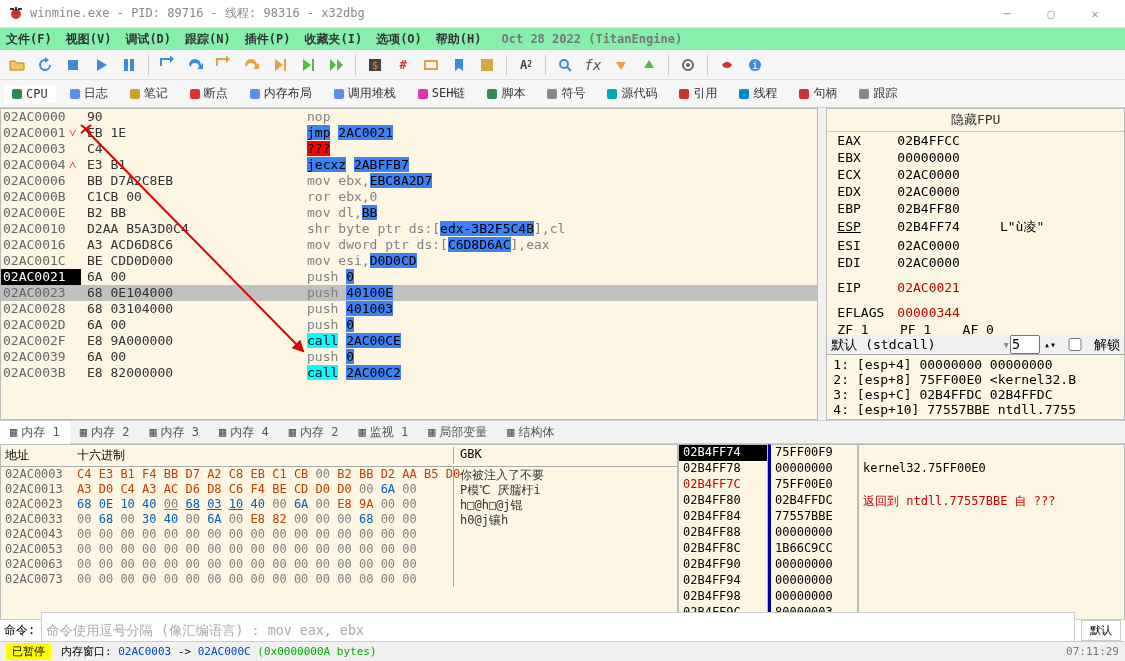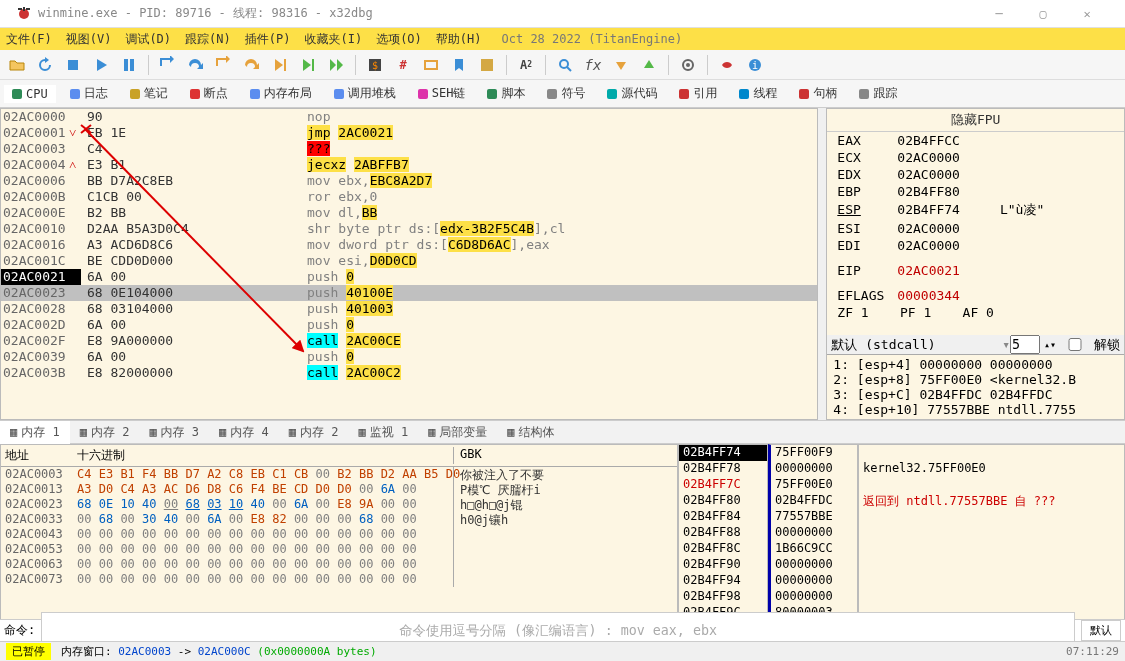--- a/index.html
+++ b/index.html
@@ -1,37 +1,37 @@
 <!DOCTYPE html>
 <html><head>
 <meta charset="utf-8">
 <style>
 * { margin:0; padding:0; box-sizing:border-box; font-family:"Segoe UI","Microsoft YaHei",Consolas,monospace; }
 body { width:1125px; height:661px; background:#f0f0f0; font-size:12px; overflow:hidden; position:relative; }
-.titlebar { height:28px; background:#fff; display:flex; align-items:center; padding:0 16px; color:#888; border-bottom:1px solid #e0e0e0; }
+.titlebar { height:28px; background:#fff; display:flex; align-items:center; padding:0 8px; color:#888; border-bottom:1px solid #e0e0e0; }
 .titlebar .ticon { width:16px; height:16px; margin-right:6px; }
 .winbtns { margin-left:auto; display:flex; }
 .winbtns span { width:44px; height:28px; display:flex; align-items:center; justify-content:center; color:#999; }
-.menubar { height:22px; background:#fde047; display:flex; align-items:center; padding:0 6px; gap:14px; color:#333; }
+.menubar { height:22px; background:#86efac; display:flex; align-items:center; padding:0 6px; gap:14px; color:#333;font-weight:bold; }
 .menubar .date { color:#777; margin-left:6px; }
 .toolbar1 { height:30px; background:#f6f6f6; border-bottom:1px solid #ddd; display:flex; align-items:center; padding:0 4px; gap:2px; }
 .toolbar1 .tbtn { width:26px; height:24px; display:flex; align-items:center; justify-content:center; border-radius:3px; }
 .sep { width:1px; height:20px; background:#ccc; margin:0 4px; }
 .toolbar2 { height:28px; background:#f6f6f6; border-bottom:1px solid #ccc; display:flex; align-items:center; padding:0 4px; gap:6px; }
 .tab2 { display:flex; align-items:center; gap:4px; padding:2px 8px; color:#333; }
 .tab2 .dot { width:10px; height:10px; border-radius:2px; display:inline-block; }
 .main { display:flex; height:312px;gap:8px; }
 .disasm { width:822px; background:#fdf6e3; border:1px solid #bbb; position:relative; overflow:hidden; font-family:Consolas,monospace; font-size:13px; }
 .drow { height:16px; display:flex; white-space:pre; }
 .drow .a { width:80px; padding-left:2px; color:#666; }
 .drow .h { width:220px; padding-left:6px; color:#333; }
 .drow .i { flex:1; padding-left:6px; color:#808080; }
 .red { color:#c00000; }
 .black { color:#000; }
-.hl-y { background:#fde047; color:#000; }
+.hl-y { background:#3b82f6; color:#000; }
 .hl-r { background:#ff0000; color:#000; }
 .hl-c { background:#00ffff; color:#000; }
 .row-sel { background:#c0c0c0; }
 .red-arrow { position:absolute; left:80px; top:20px; width:230px; height:230px; pointer-events:none; }
 .regs { width:300px; background:#fdf6e3; border:1px solid #bbb; font-family:Consolas,monospace; font-size:13px; position:relative; }
 .regs-title { text-align:center; padding:2px; color:#333; border-bottom:1px solid #ccc; }
 .reg-row { padding:1px 10px; white-space:pre; }
 .reg-name { display:inline-block; width:60px; }
 .lower { display:flex; height:180px; }
 .dump-tabs { height:24px; background:#f2f2f2; display:flex; align-items:center; border-top:1px solid #ccc; border-bottom:1px solid #ccc; }
@@ -50,21 +50,21 @@
 .stack-wrap { flex:1; display:flex; }
 .stack-al { width:90px; background:#fdf6e3; border:1px solid #bbb; font-family:Consolas,monospace; font-size:12px; }
 .stack-al .sr { height:16px; padding:0 4px; }
 .stack-al .sr.sel { background:#000; color:#fff; }
 .stack-v { width:90px; background:#fdf6e3; border:1px solid #bbb; border-left:3px solid #00a; font-family:Consolas,monospace; font-size:12px; }
 .stack-v .sr { height:16px; padding:0 4px; }
 .stack-c { flex:1; background:#fdf6e3; border:1px solid #bbb; font-family:Consolas,monospace; font-size:12px; }
 .stack-c .sr { height:16px; padding:0 4px; white-space:pre; }
 .calls-hdr { height:20px; display:flex; align-items:center; padding:0 4px; border-bottom:1px solid #aaa; }
 .cmd { position:absolute; bottom:20px; left:0; right:0; height:22px; display:flex; align-items:center; background:#fff; border-top:1px solid #ccc; padding:0 4px; gap:6px; }
-.cmd input { flex:1; border:1px solid #ccc; padding:10px 4px; font-family:Consolas,monospace; color:#888;text-align:center; }
+.cmd input { flex:1; border:1px solid #ccc; padding:10px 4px; font-family:Consolas,monospace; color:#888; }
 .cmd input::placeholder { color:#aaa; }
 .status { position:absolute; bottom:0; left:0; right:0; height:20px; background:#f0f0f0; display:flex; align-items:center; padding:0 6px; gap:10px; border-top:1px solid #ccc; font-size:11px; }
 .status .paused { background:#ffff00; padding:1px 6px; }
 .status a { color:#0044cc; }
 .status .time { margin-left:auto; color:#777; }
 .small-lock { display:flex; align-items:center; gap:4px; }
 .small-lock input { width:30px; }
 svg { display:block; }
 </style>
 </head>
@@ -315,20 +315,21 @@
       <div class="drow"><span class="a">02AC0028</span><span class="h black">68 03104000</span><span class="i"><span>push </span><span class="hl-y">401003</span></span></div>
       <div class="drow"><span class="a">02AC002D</span><span class="h black">6A 00</span><span class="i"><span>push </span><span class="hl-y">0</span></span></div>
       <div class="drow"><span class="a">02AC002F</span><span class="h black">E8 9A000000</span><span class="i"><span class="hl-c">call</span> <span class="hl-y">2AC00CE</span></span></div>
       <div class="drow"><span class="a">02AC0039</span><span class="h black">6A 00</span><span class="i"><span>push </span><span class="hl-y">0</span></span></div>
       <div class="drow"><span class="a">02AC003B</span><span class="h black">E8 82000000</span><span class="i"><span class="hl-c">call</span> <span class="hl-y">2AC00C2</span></span></div>
     </div>
   <div class="regs">
     <div class="regs-title">隐藏FPU</div>
     <div id="reg-list">
         <div class="reg-row"><span class="reg-name">EAX</span><span>02B4FFCC</span></div>
+        <div class="reg-row"><span class="reg-name">EBX</span><span>00000000</span></div>
         <div class="reg-row"><span class="reg-name">ECX</span><span>02AC0000</span></div>
         <div class="reg-row"><span class="reg-name">EDX</span><span>02AC0000</span></div>
         <div class="reg-row"><span class="reg-name">EBP</span><span>02B4FF80</span></div>
         <div class="reg-row"><span class="reg-name" style="text-decoration:underline">ESP</span><span>02B4FF74</span><span style="margin-left:40px">L"ù凌"</span></div>
         <div class="reg-row"><span class="reg-name">ESI</span><span>02AC0000</span></div>
         <div class="reg-row"><span class="reg-name">EDI</span><span>02AC0000</span></div>
       </div>
     <div style="height:8px"></div>
     <div class="reg-row"><span class="reg-name">EIP</span><span class="red">02AC0021</span></div>
     <div style="height:8px"></div>

